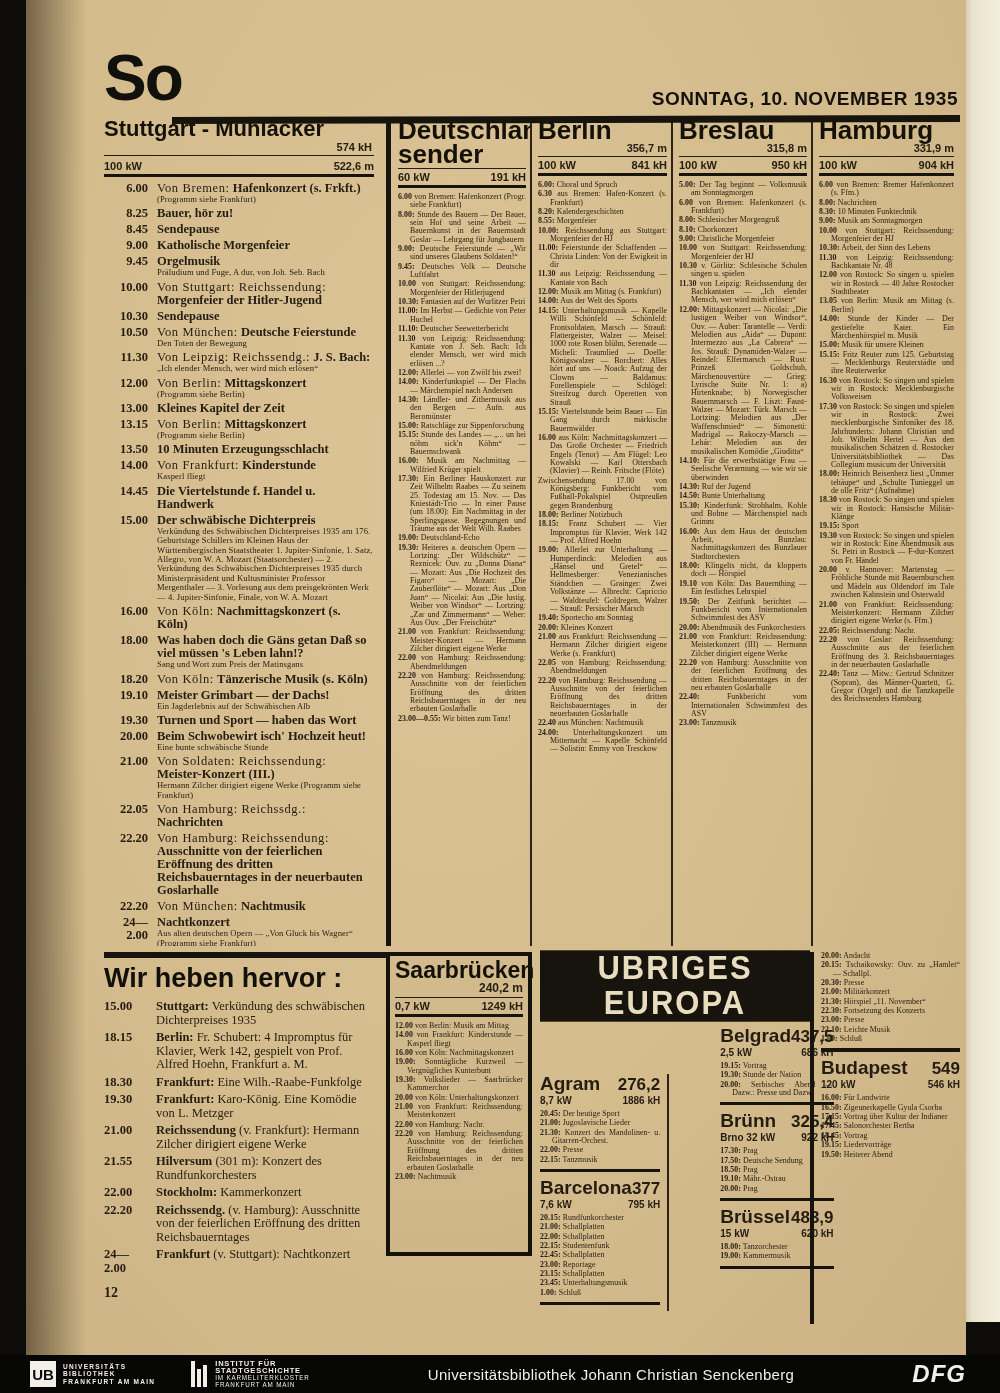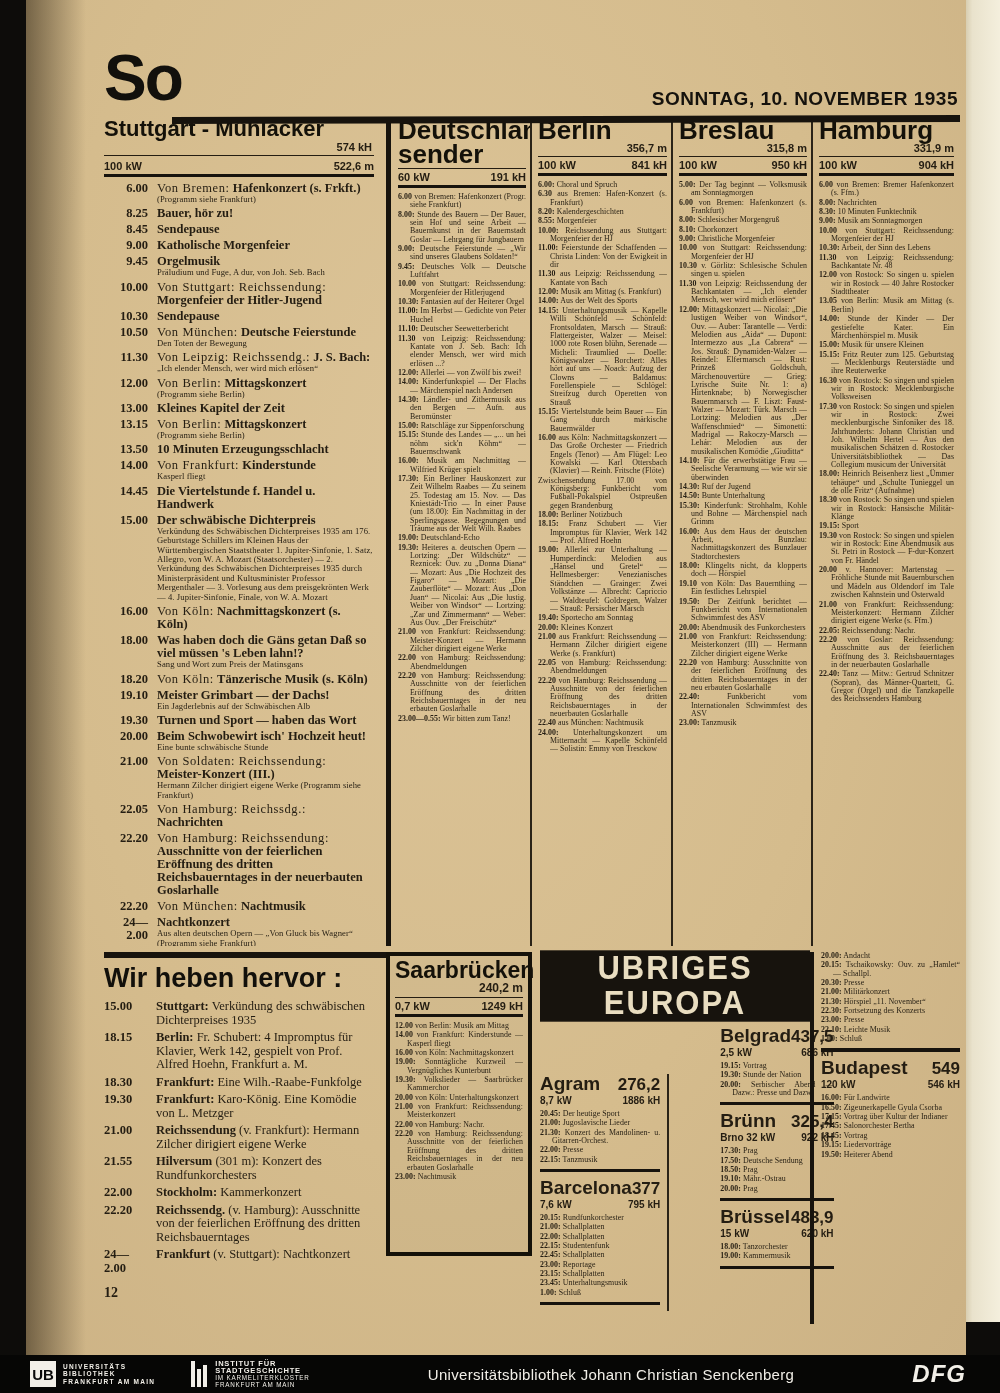--- a/index.html
+++ b/index.html
@@ -375,21 +375,21 @@
             <p class="entry"><b>6.00</b> <span>von Bremen: Hafenkonzert (Progr. siehe Frankfurt)</span></p>
 
             <p class="entry"><b>8.00:</b> <span>Stunde des Bauern — Der Bauer, sein Hof und seine Arbeit — Bauernkunst in der Bauernstadt Goslar — Lehrgang für Jungbauern</span></p>
 
             <p class="entry"><b>9.00:</b> <span>Deutsche Feierstunde — „Wir sind unseres Glaubens Soldaten!“</span></p>
 
             <p class="entry"><b>9.45:</b> <span>Deutsches Volk — Deutsche Luftfahrt</span></p>
 
             <p class="entry"><b>10.00</b> <span>von Stuttgart: Reichssendung: Morgenfeier der Hitlerjugend</span></p>
 
-            <p class="entry"><b>10.30:</b> <span>Fantasien auf der Heiterer Orgel</span></p>
+            <p class="entry"><b>10.30:</b> <span>Fantasien auf der Wurlitzer Petri</span></p>
 
             <p class="entry"><b>11.00:</b> <span>Im Herbst — Gedichte von Peter Huchel</span></p>
 
             <p class="entry"><b>11.10:</b> <span>Deutscher Seewetterbericht</span></p>
 
             <p class="entry"><b>11.30</b> <span>von Leipzig: Reichssendung: Kantate von J. Seb. Bach: Ich elender Mensch, wer wird mich erlösen ...?</span></p>
 
             <p class="entry"><b>12.00:</b> <span>Allerlei — von Zwölf bis zwei!</span></p>
 
             <p class="entry"><b>14.00:</b> <span>Kinderfunkspiel — Der Flachs — Märchenspiel nach Andersen</span></p>

